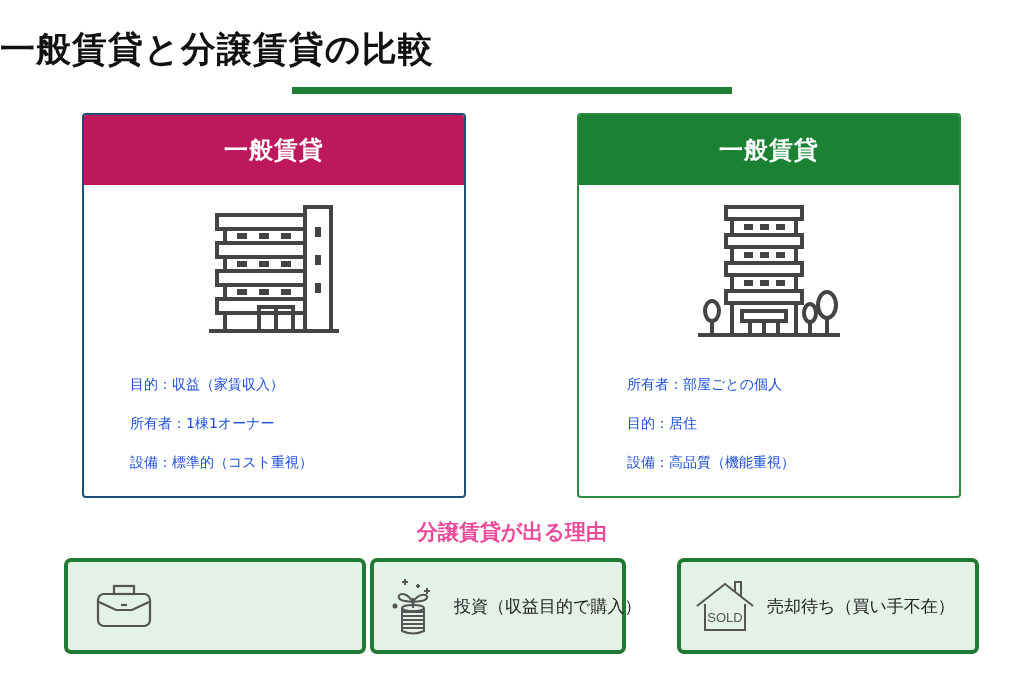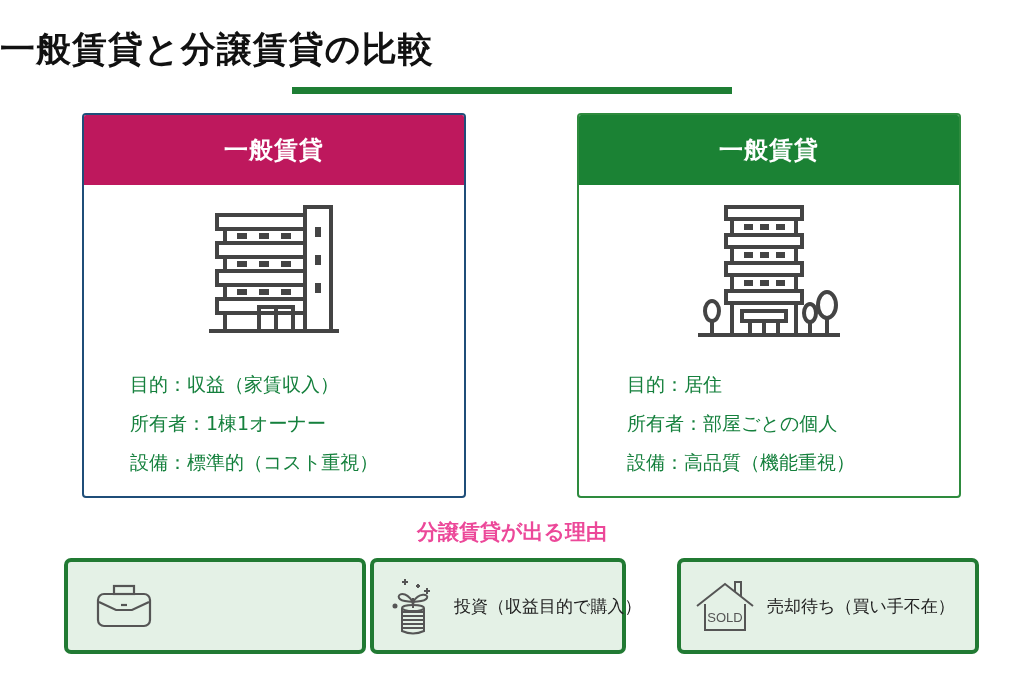--- a/index.html
+++ b/index.html
@@ -22,21 +22,21 @@
   .card.bunjo   { left: 577px; border: 2px solid #2e8b3e; }
   .card-header {
     height: 70px; display: flex; align-items: center; justify-content: center;
     color: #ffffff; font-size: 24px; font-weight: bold; letter-spacing: 1px;
   }
   .card.general .card-header { background: #be185d; }
   .card.bunjo .card-header { background: #1b8234; }
   .card-icon { position: absolute; left: 0; width: 100%; top: 88px; display: flex; justify-content: center; }
   .card-lines { position: absolute; left: 46px; top: 250px; }
   .card.bunjo .card-lines { left: 48px; }
-  .card-line { font-size: 19px; color: #15803d; height: 39px; line-height: 39px; white-space: nowrap; }
+  .card-line { font-size: 14px; color: #1d4ed8; height: 39px; line-height: 39px; white-space: nowrap; }
   .reasons-title {
     position: absolute; left: 0; width: 1024px; top: 518px; text-align: center;
     font-size: 21px; font-weight: bold; color: #ec4899;
   }
   .reason {
     position: absolute; top: 558px; height: 96px; box-sizing: border-box;
     border: 4px solid #217a33; border-radius: 7px; background: #e4f1e6;
     display: flex; align-items: center;
   }
   .reason.r1 { left: 64px; width: 302px; }
@@ -137,22 +137,22 @@
         <rect x="48" y="49" width="9" height="6"></rect>
           <rect x="64" y="49" width="9" height="6"></rect>
           <rect x="80" y="49" width="9" height="6"></rect>
         <rect x="48" y="77" width="9" height="6"></rect>
           <rect x="64" y="77" width="9" height="6"></rect>
           <rect x="80" y="77" width="9" height="6"></rect>
       </g>
     </svg>
   </div>
   <div class="card-lines">
+    <div class="card-line">所有者：部屋ごとの個人</div>
     <div class="card-line">目的：居住</div>
-    <div class="card-line">所有者：部屋ごとの個人</div>
     <div class="card-line">設備：高品質（機能重視）</div>
   </div>
 </div>
 
 <div class="reasons-title">分譲賃貸が出る理由</div>
 
 <div class="reason r1">
   <div class="reason-icon">
     <svg width="56" height="44" viewBox="0 0 56 44" fill="none" stroke="#555555" stroke-width="2.2">
       <rect x="18" y="2" width="20" height="8"></rect>

